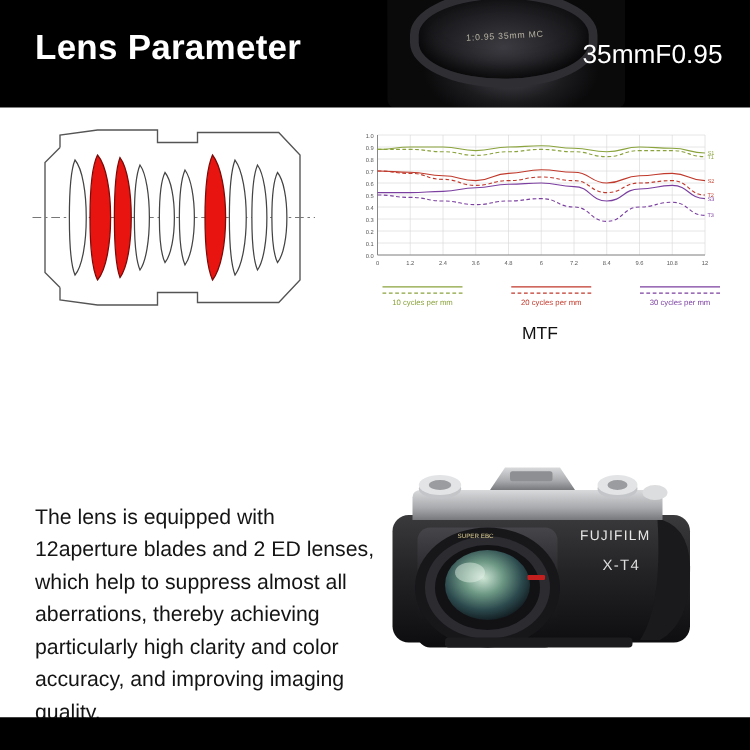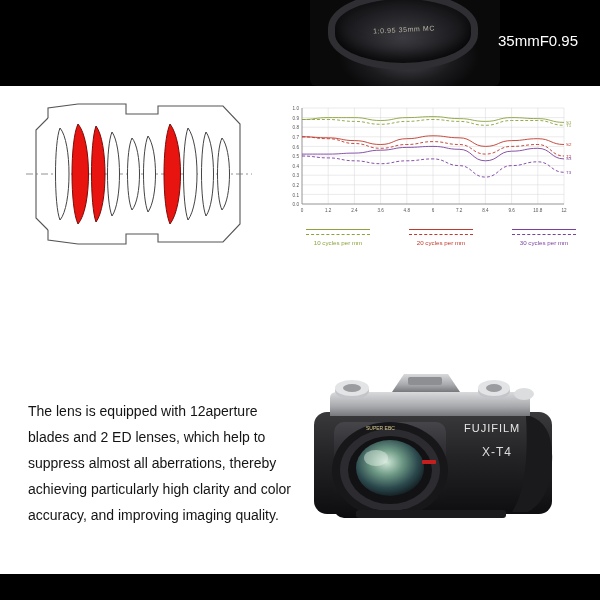--- a/index.html
+++ b/index.html
@@ -58,21 +58,21 @@
     position: absolute;
     left: 28px; top: 22px;
     font-size: 28px;
     font-weight: bold;
     color: #ffffff;
     letter-spacing: .2px;
   }
   .header-model {
     position: absolute;
     right: 22px; top: 32px;
-    font-size: 15px;
+    font-size: 21px;
     color: #ffffff;
     font-weight: normal;
   }
 
   
   .body-card {
     position: absolute;
     left: 0; top: 86px;
     width: 600px; height: 488px;
     background: #ffffff;
@@ -125,21 +125,21 @@
   }
   .legend-lines i.a { top: 1px; border-top-style: solid; }
   .legend-lines i.b { top: 6px; border-top-style: dashed; }
   .legend-label { color: #333; }
 
   
   .desc {
     position: absolute;
     left: 28px; top: 298px;
     width: 272px;
-    font-size: 14px;
+    font-size: 17px;
     line-height: 26px;
     color: #141414;
   }
 
   
   .camera {
     position: absolute;
     left: 296px; top: 278px;
     width: 278px; height: 200px;
   }
@@ -155,20 +155,21 @@
 </head>
 <body>
 
 <div class="page">
 
   <div class="header">
     <div class="header-photo">
       <div class="ring"></div>
       <div class="txt">1:0.95 35mm MC</div>
     </div>
+    <div class="header-title">Lens Parameter</div>
     <div class="header-model">35mmF0.95</div>
   </div>
 
   <div class="body-card">
 
     <div class="lens-panel">
       <svg width="268" height="160" viewBox="0 0 268 160">
 
         <path d="M40 24 L40 14 L70 10 L118 10 L118 20 L150 20 L150 12 L215 12 L232 30 L232 130 L215 148 L150 148 L150 140 L118 140 L118 150 L70 150 L40 146 L40 136" fill="none" stroke="#555" stroke-width="1.1"></path>
         <path d="M40 24 L28 36 L28 124 L40 136" fill="none" stroke="#555" stroke-width="1.1"></path>
@@ -269,20 +270,21 @@
         </div>
         <div class="legend-item">
           <div class="legend-lines">
             <i class="a" style="border-color:#7b3fa0"></i>
               <i class="b" style="border-color:#7b3fa0"></i>
           </div>
           <div class="legend-label" style="color:#7b3fa0">30 cycles per mm</div>
         </div>
       </div>
 
+      <div class="mtf-caption">MTF</div>
     </div>
 
     <p class="desc">The lens is equipped with 12aperture blades and 2 ED lenses, which help to suppress almost all aberrations, thereby achieving particularly high clarity and color accuracy, and improving imaging quality.</p>
 
     <div class="camera">
       <svg width="278" height="200" viewBox="0 0 278 200">
         <defs>
           <linearGradient id="bodyG" x1="0" y1="0" x2="0" y2="1">
             <stop offset="0%" stop-color="#3a3a3c"></stop>
             <stop offset="45%" stop-color="#232325"></stop>

